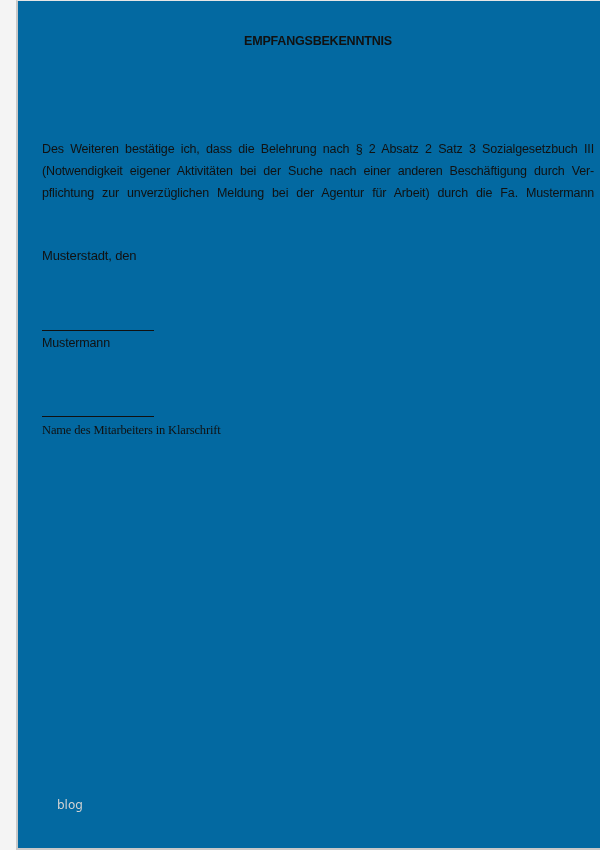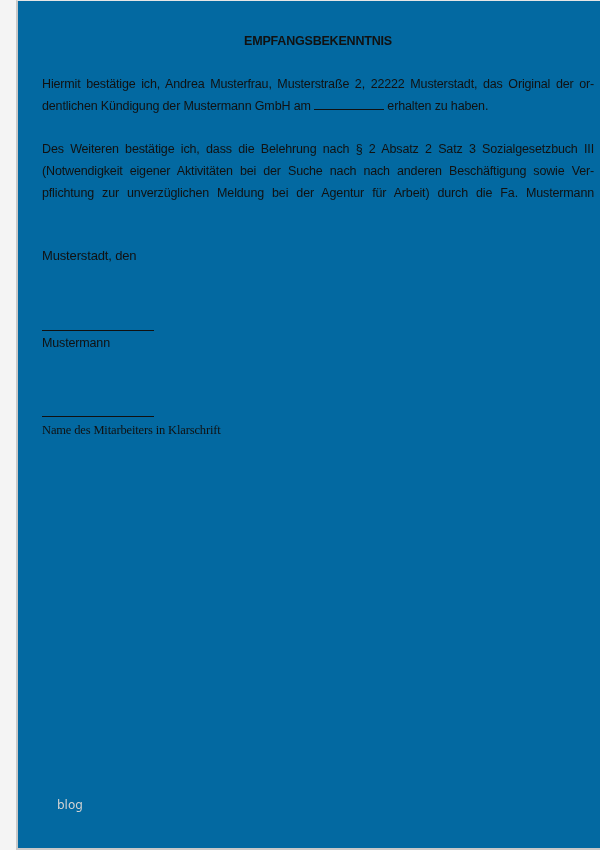--- a/index.html
+++ b/index.html
@@ -99,28 +99,24 @@
       font-family: "DejaVu Sans", sans-serif;
     }
   </style>
 </head>
 <body>
 
 <div class="page">
 
   <div class="title">EMPFANGSBEKENNTNIS</div>
 
-  <div class="para p1">
-    <span class="line">Hiermit bestätige ich, Andrea Musterfrau, Musterstraße 2, 22222 Musterstadt, das Original der  or-</span>
-    <span class="line last"><span>dentlichen Kündigung der Mustermann GmbH  am </span><span class="blank"></span><span> erhalten zu haben.</span></span>
-  </div>
 
   <div class="para p2">
     <span class="line">Des Weiteren bestätige ich, dass die Belehrung nach § 2 Absatz 2 Satz 3 Sozialgesetzbuch III</span>
-    <span class="line">(Notwendigkeit eigener Aktivitäten bei der Suche nach nach anderen Beschäftigung sowie Ver-</span>
+    <span class="line">(Notwendigkeit eigener Aktivitäten bei der Suche nach einer anderen Beschäftigung durch Ver-</span>
     <span class="line">pflichtung zur unverzüglichen Meldung bei der Agentur für Arbeit) durch die Fa. Mustermann</span>
   </div>
 
   <div class="place-date">Musterstadt, den</div>
 
   <div class="sig-line sig1"></div>
   <div class="sig-label lbl1">Mustermann</div>
 
   <div class="sig-line sig2"></div>
   <div class="sig-label lbl2">Name des Mitarbeiters in Klarschrift</div>

